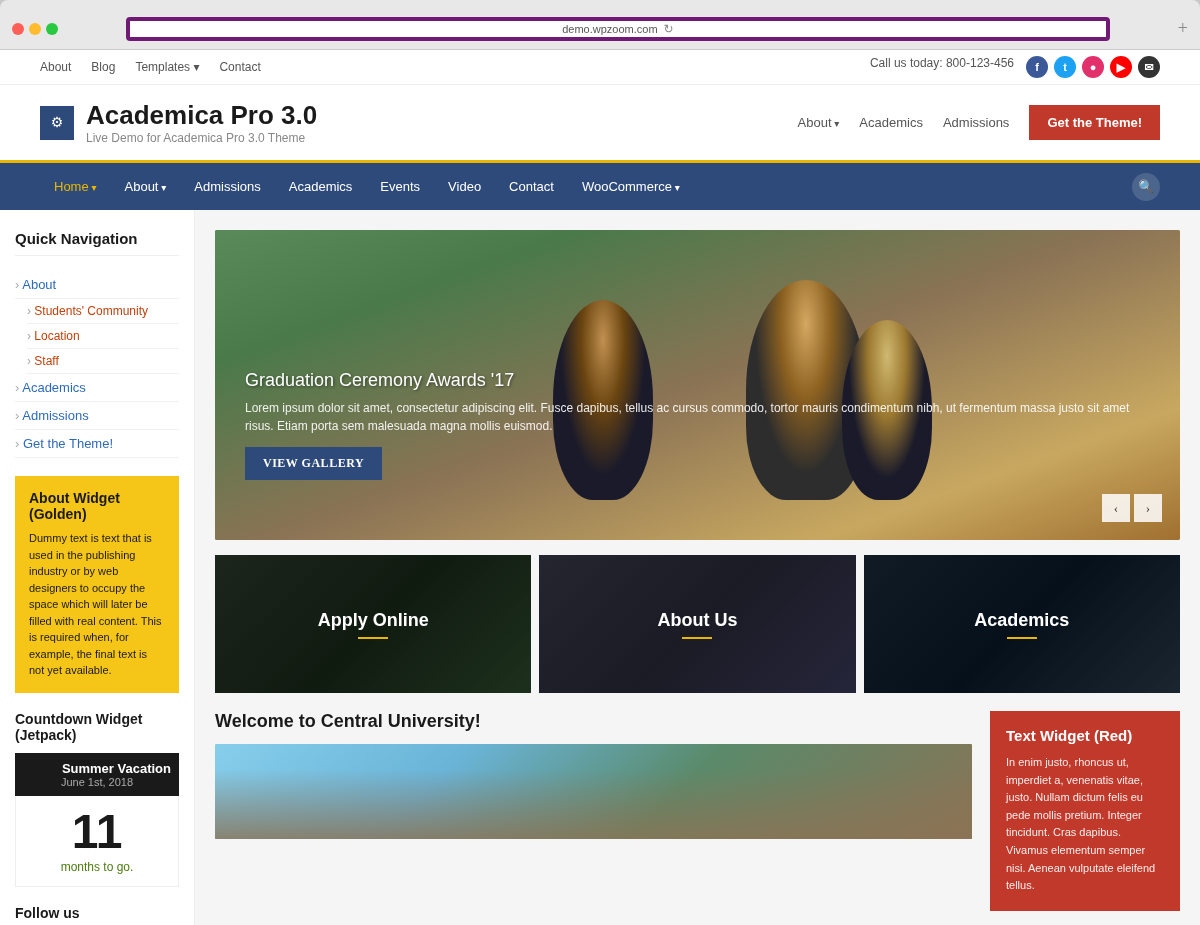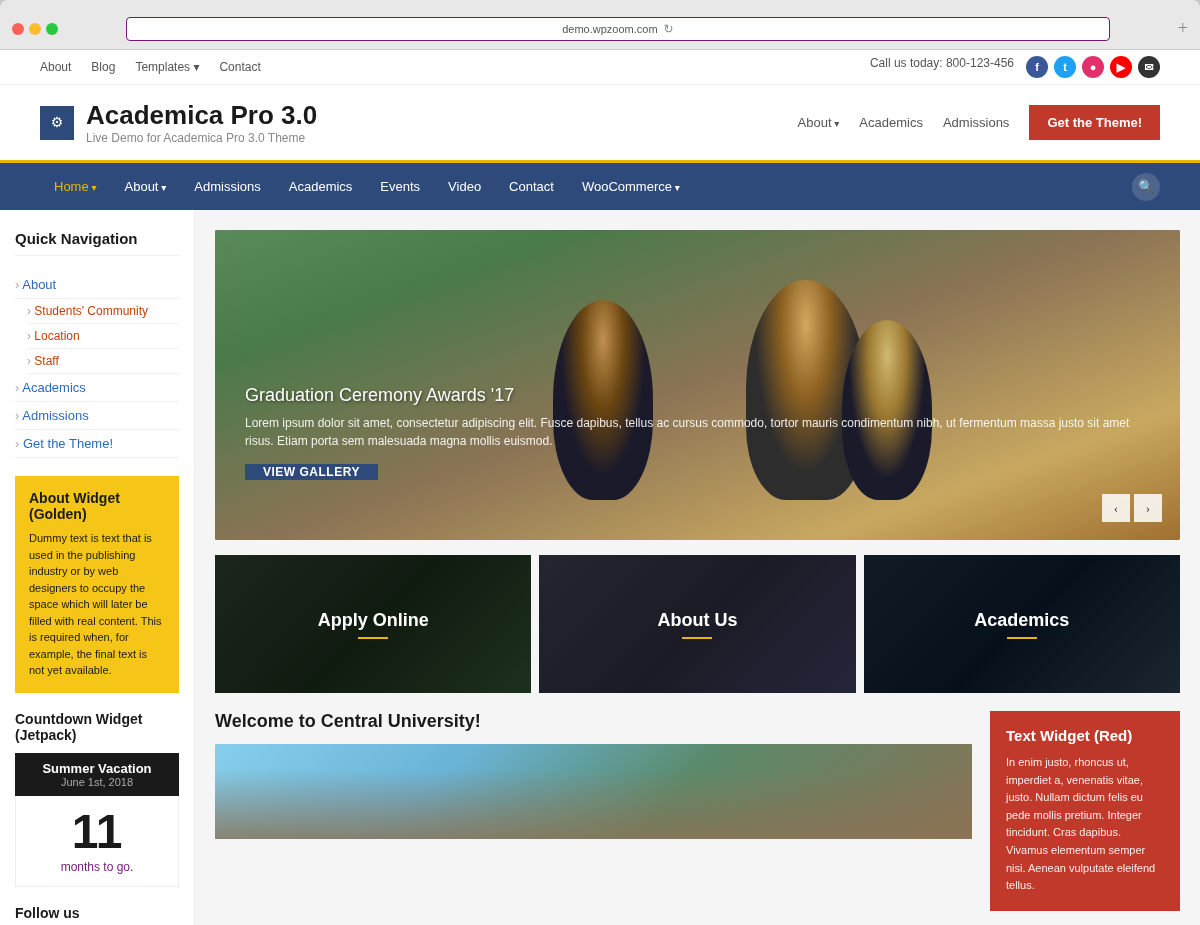--- a/index.html
+++ b/index.html
@@ -19,21 +19,21 @@
     .browser-dots { display: flex; gap: 5px; }
     .dot { width: 12px; height: 12px; border-radius: 50%; }
     .dot-red { background: #ff5f57; }
     .dot-yellow { background: #febc2e; }
     .dot-green { background: #28c840; }
     .address-bar {
       flex: 1;
       margin: 0 60px;
       background: white;
       border-radius: 4px;
-      border: 1px solid #701a75;
+      border: 4px solid #701a75;
       height: 24px;
       display: flex;
       align-items: center;
       justify-content: center;
       font-size: 11px;
       font-family: Arial, sans-serif;
       color: #555;
       gap: 6px;
     }
     .reload-icon { color: #888; font-size: 12px; }
@@ -205,30 +205,30 @@
       color: #1a1a1a;
       font-family: Arial, sans-serif;
       margin-bottom: 10px;
     }
     .countdown-header {
       background: #1a1a1a;
       color: white;
       text-align: center;
       padding: 8px;
     }
-    .countdown-event { font-size: 13px; font-weight: bold; font-family: Arial, sans-serif; }
+    .countdown-event { font-size: 13px; font-weight: bold; font-family: Arial, sans-serif; text-align: right; }
     .countdown-date { font-size: 11px; color: #aaa; font-family: Arial, sans-serif; }
     .countdown-number {
       text-align: center;
       padding: 12px 0;
       border: 1px solid #eee;
       border-top: none;
     }
     .countdown-num { font-size: 48px; font-weight: bold; font-family: Arial, sans-serif; color: #1a1a1a; line-height: 1; }
-    .countdown-label { font-size: 12px; color: #701a75; font-family: Arial, sans-serif; margin-top: 4px; }
+    .countdown-label { font-size: 12px; color: #4d7c0f; font-family: Arial, sans-serif; margin-top: 4px; }
 
     
     .follow-widget { margin-top: 18px; }
     .follow-title {
       font-size: 14px;
       font-weight: bold;
       color: #1a1a1a;
       font-family: Arial, sans-serif;
       padding-bottom: 6px;
       border-bottom: 1px solid #eee;
@@ -261,23 +261,23 @@
       bottom: 60px;
       left: 30px;
       right: 30px;
       color: white;
     }
     .slide-title { font-size: 18px; font-weight: normal; margin-bottom: 8px; font-family: Arial, sans-serif; text-shadow: 1px 1px 3px rgba(0,0,0,0.5); }
     .slide-desc { font-size: 12px; color: rgba(255,255,255,0.9); line-height: 1.5; margin-bottom: 12px; font-family: Arial, sans-serif; }
     .view-gallery-btn {
       background: #2d4a7a;
       color: white;
-      padding: 1px 18px;
+      padding: 9px 18px;
       font-size: 12px;
-      font-family: Liberation Sans, sans-serif;
+      font-family: Liberation Serif, serif;
       font-weight: bold;
       border: none;
       cursor: pointer;
       letter-spacing: 0.5px;
     }
     .slide-controls {
       position: absolute;
       bottom: 18px;
       right: 18px;
       display: flex;

